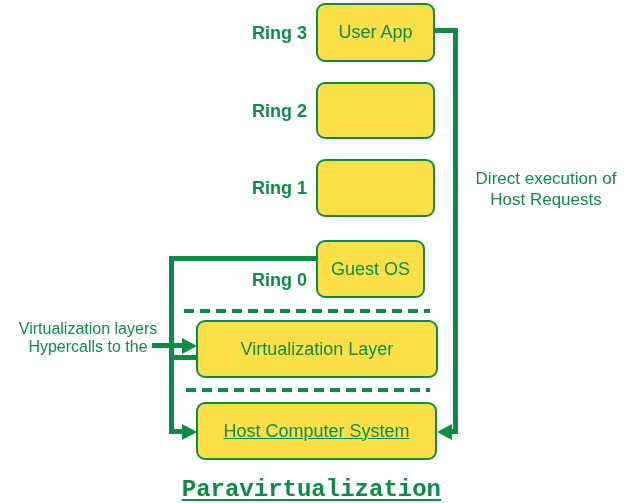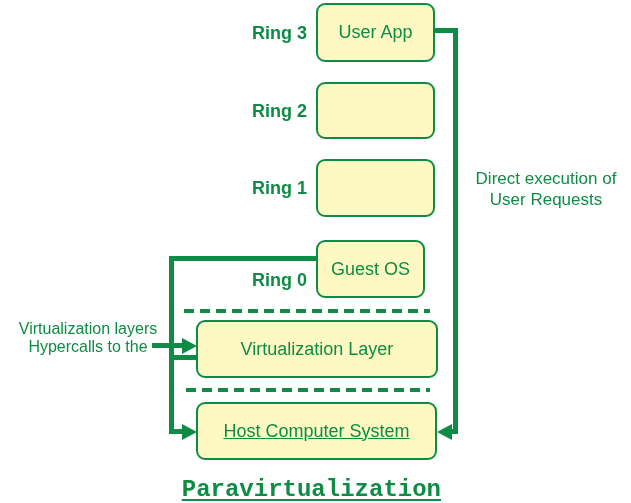--- a/index.html
+++ b/index.html
@@ -8,21 +8,21 @@
     position: relative;
     width: 631px;
     height: 503px;
     background: #ffffff;
     font-family: "Liberation Sans", sans-serif;
     overflow: hidden;
   }
   .box {
     position: absolute;
     box-sizing: border-box;
-    background: #fef9c3;
+    background: #fde047;
     border: 2px solid var(--g);
     border-radius: 9px;
     display: flex;
     align-items: center;
     justify-content: center;
     color: var(--g);
     font-size: 18px;
     white-space: nowrap;
   }
   .ring-label {
@@ -132,21 +132,21 @@
   <div class="hline" id="left-top-h"></div>
   <div class="vline" id="left-rail"></div>
   <div class="hline" id="hyper-shaft"></div>
   <div class="tri tri-right" id="virt-arrow"></div>
   <div class="stub" id="virt-stub"></div>
   <div class="hline" id="host-shaft"></div>
   <div class="tri tri-right" id="host-arrow"></div>
 
   <div class="annotation" id="label-direct">
     <span class="line">Direct execution of</span>
-    <span class="line">User Requests</span>
+    <span class="line">Host Requests</span>
   </div>
   <div class="annotation" id="label-hypercalls">
     <span class="line">Virtualization layers</span>
     <span class="line">Hypercalls to the</span>
   </div>
 
   <div id="diagram-title">Paravirtualization</div>
 
 </div>
 

